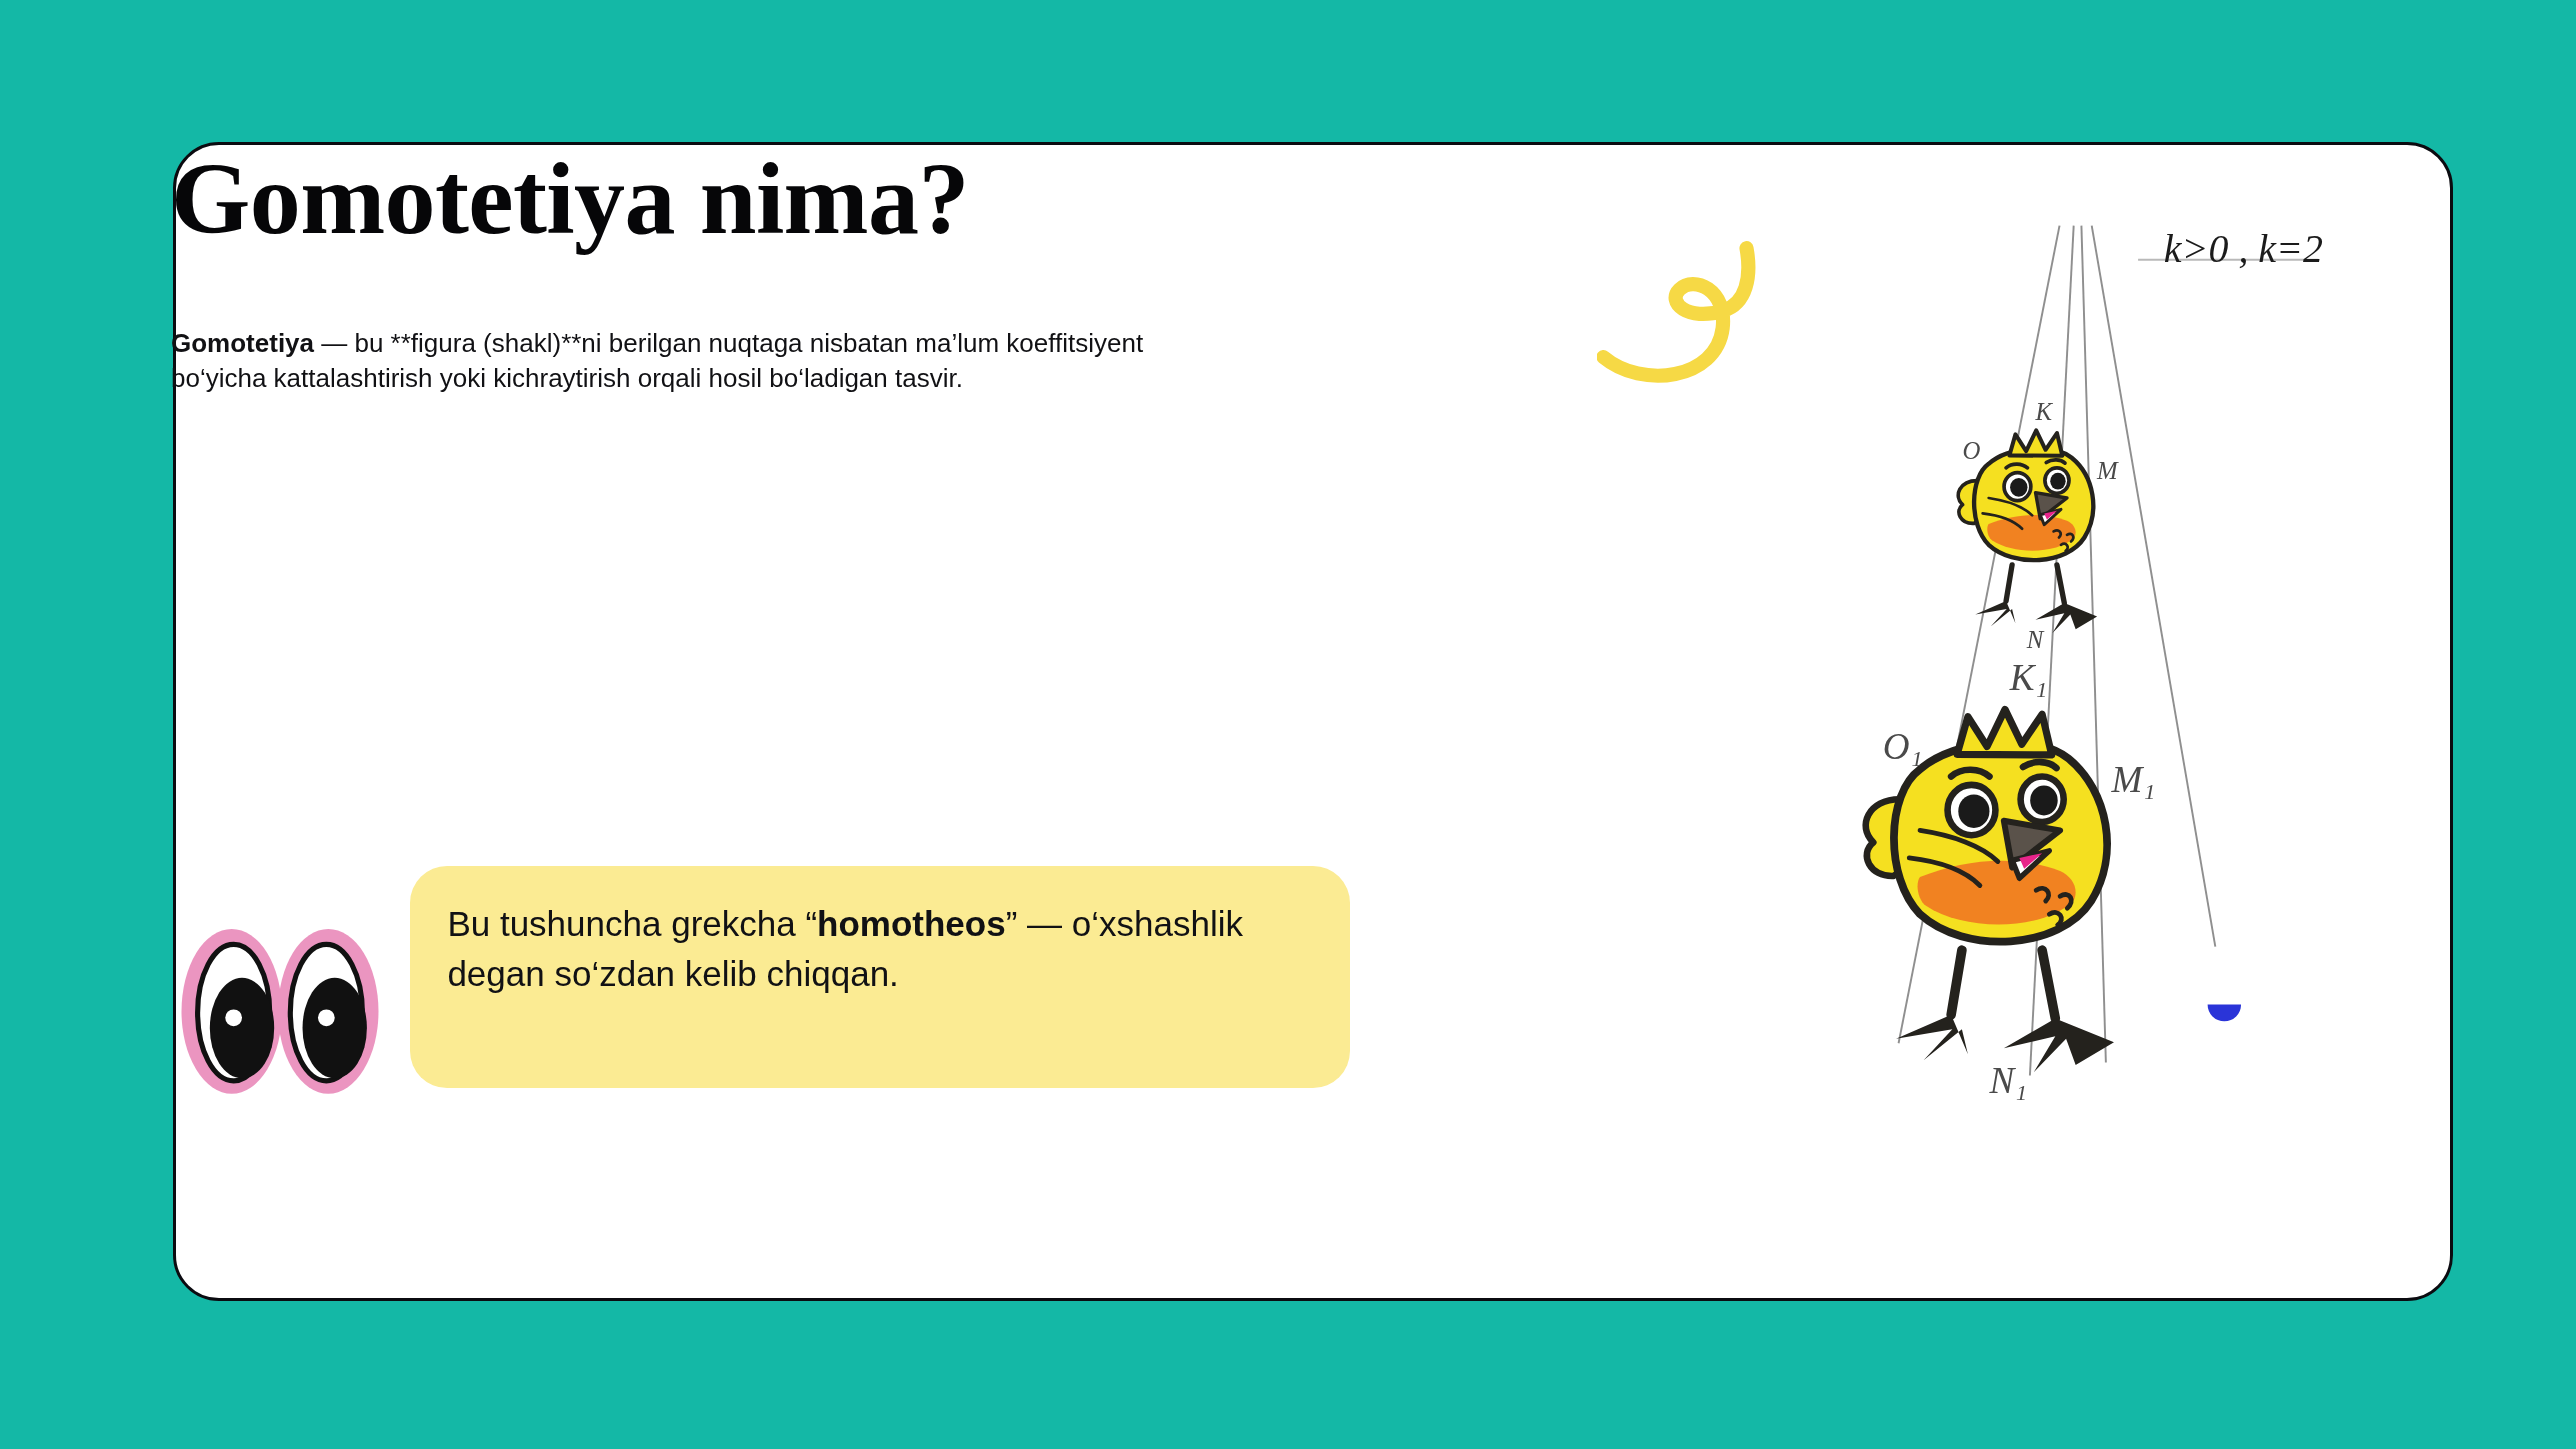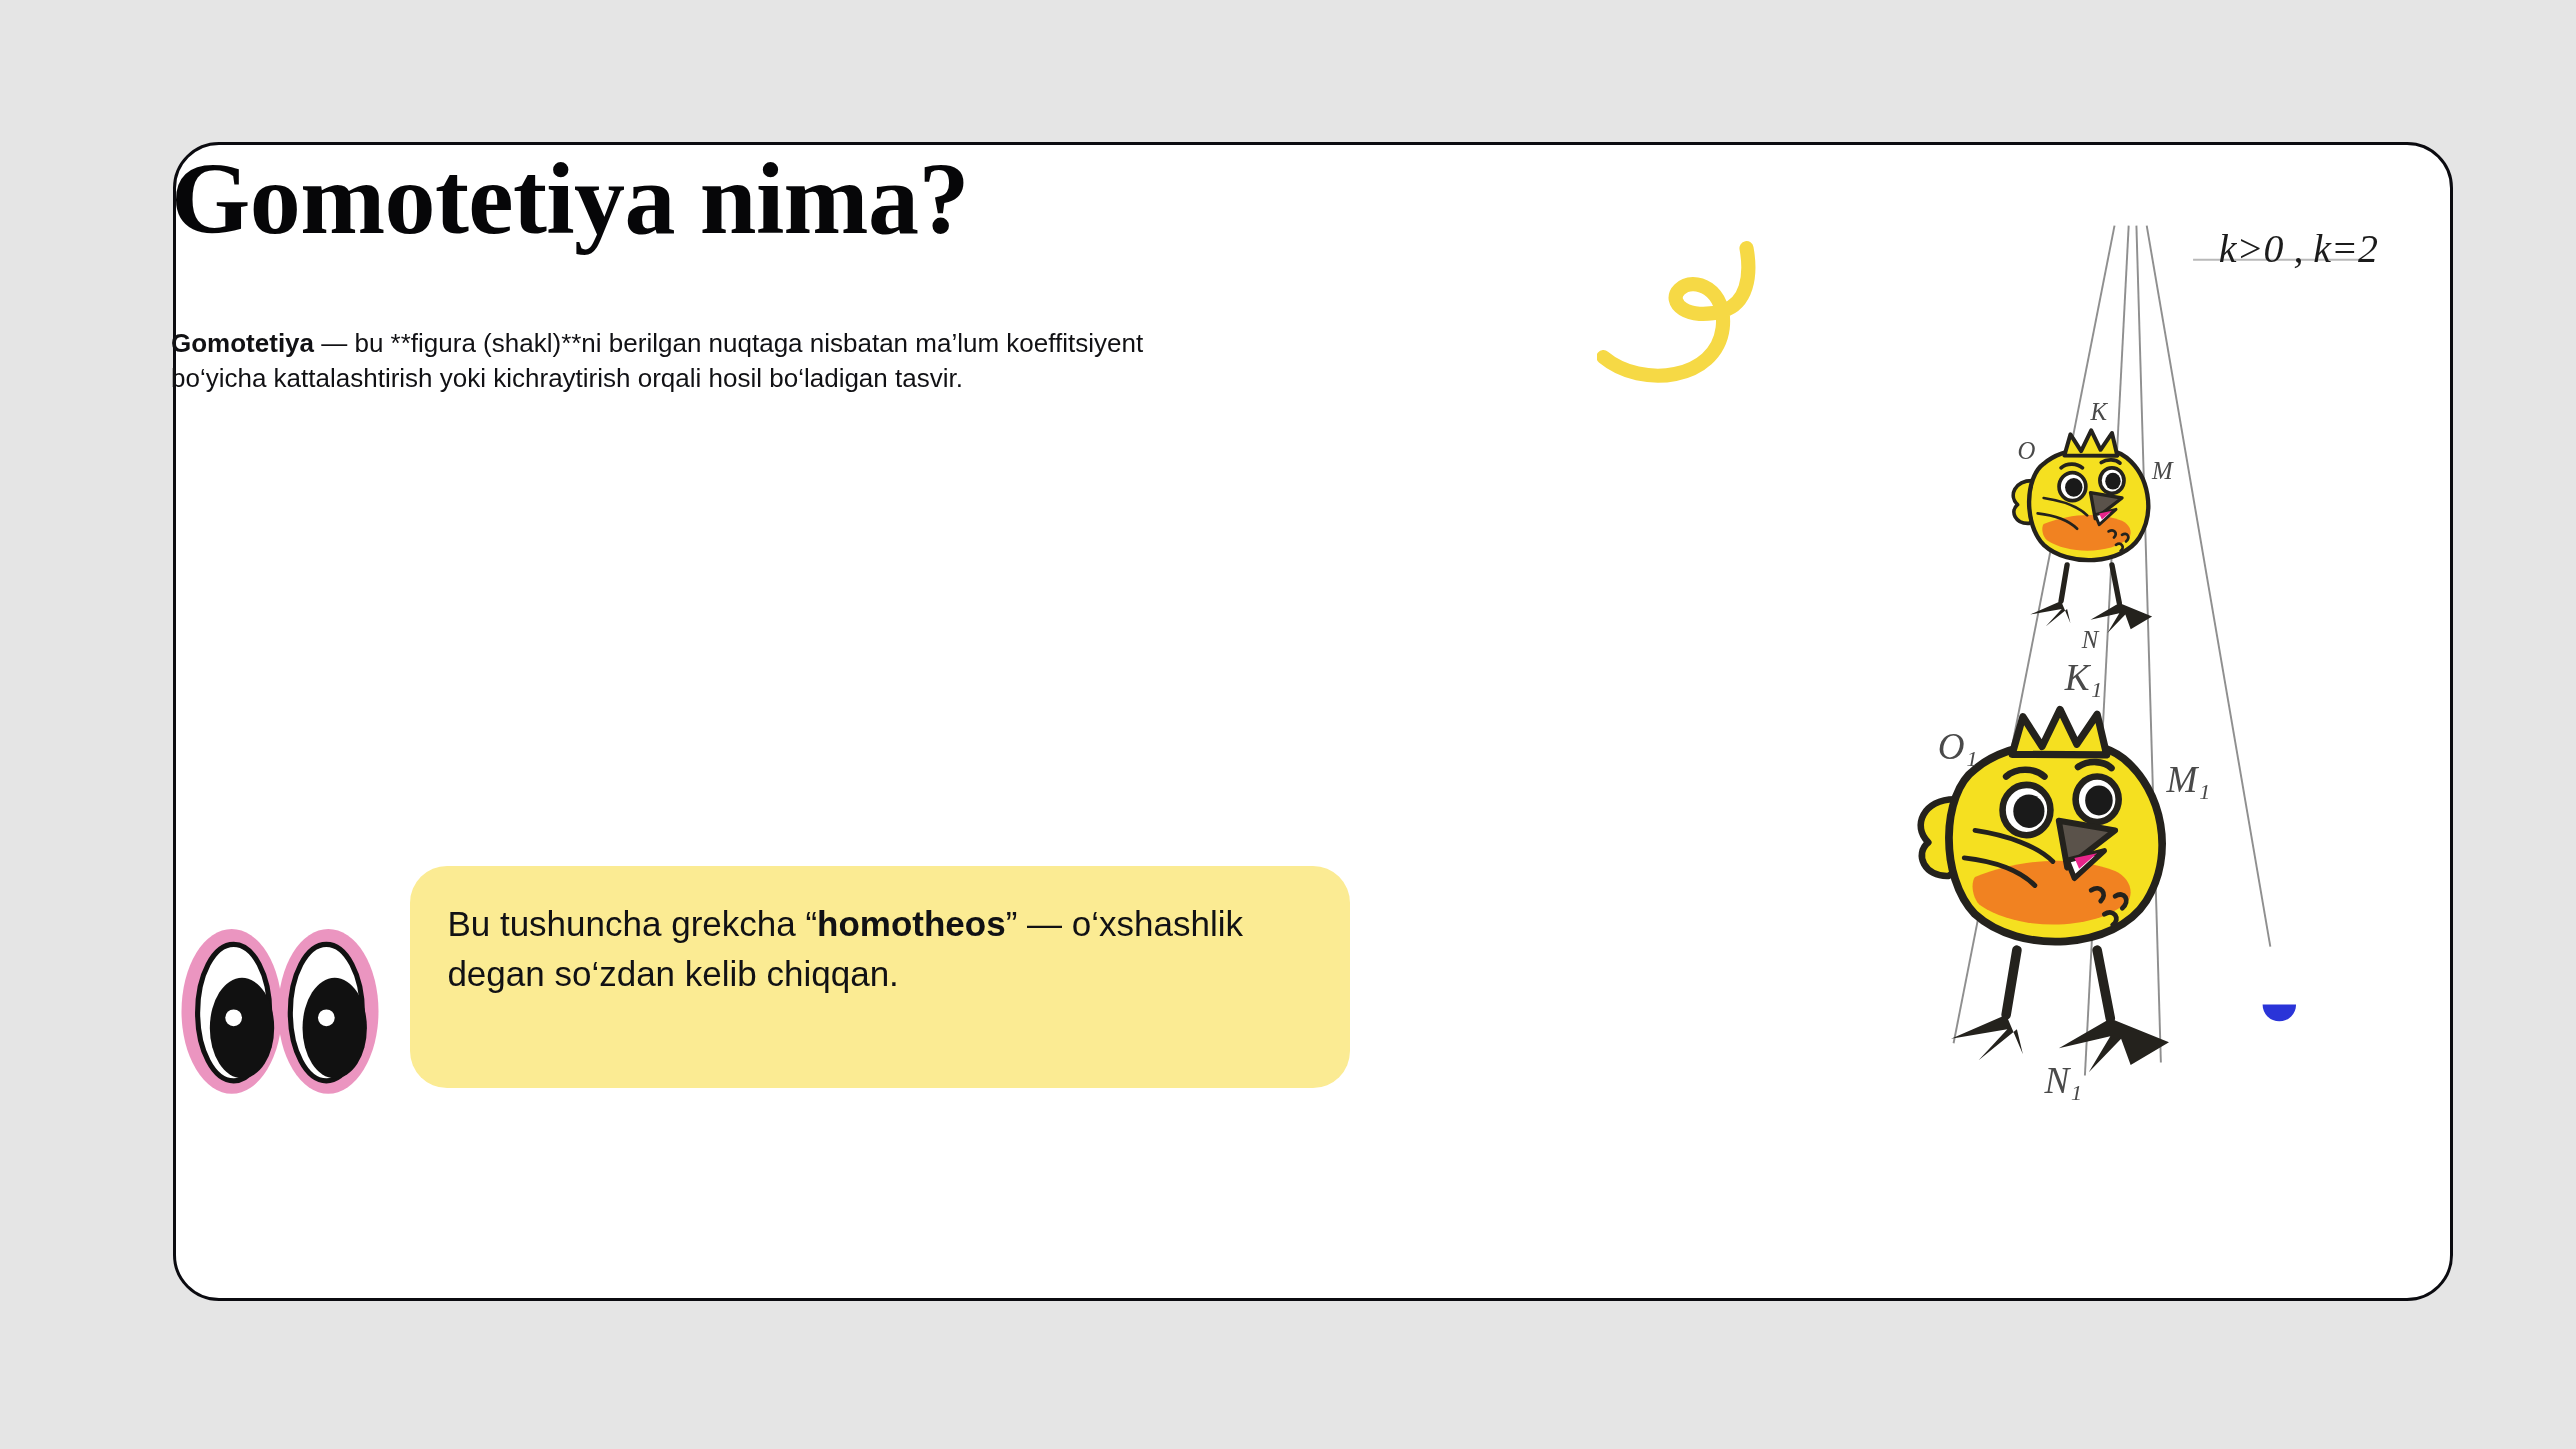--- a/index.html
+++ b/index.html
@@ -11,21 +11,21 @@
     width: 2576px;
     height: 1449px;
     font-family: "Liberation Sans", sans-serif;
     overflow: hidden;
   }
 
   .slide {
     position: relative;
     width: 2576px;
     height: 1449px;
-    background: #e5e5e5;
+    background: #14b8a6;
   }
 
   
   .card {
     position: absolute;
     left: 173px;
     top: 142px;
     width: 2280px;
     height: 1159px;
     background: #ffffff;
@@ -108,21 +108,21 @@
     position: absolute;
     left: 1597px;
     top: 225px;
     width: 174px;
     height: 174px;
   }
 
   
   .artwork {
     position: absolute;
-    left: 1858px;
+    left: 1803px;
     top: 187px;
     width: 580px;
     height: 985px;
   }
   .artwork svg { display: block; width: 100%; height: 100%; }
 </style>
 </head>
 <body>
 
 <div class="slide">

